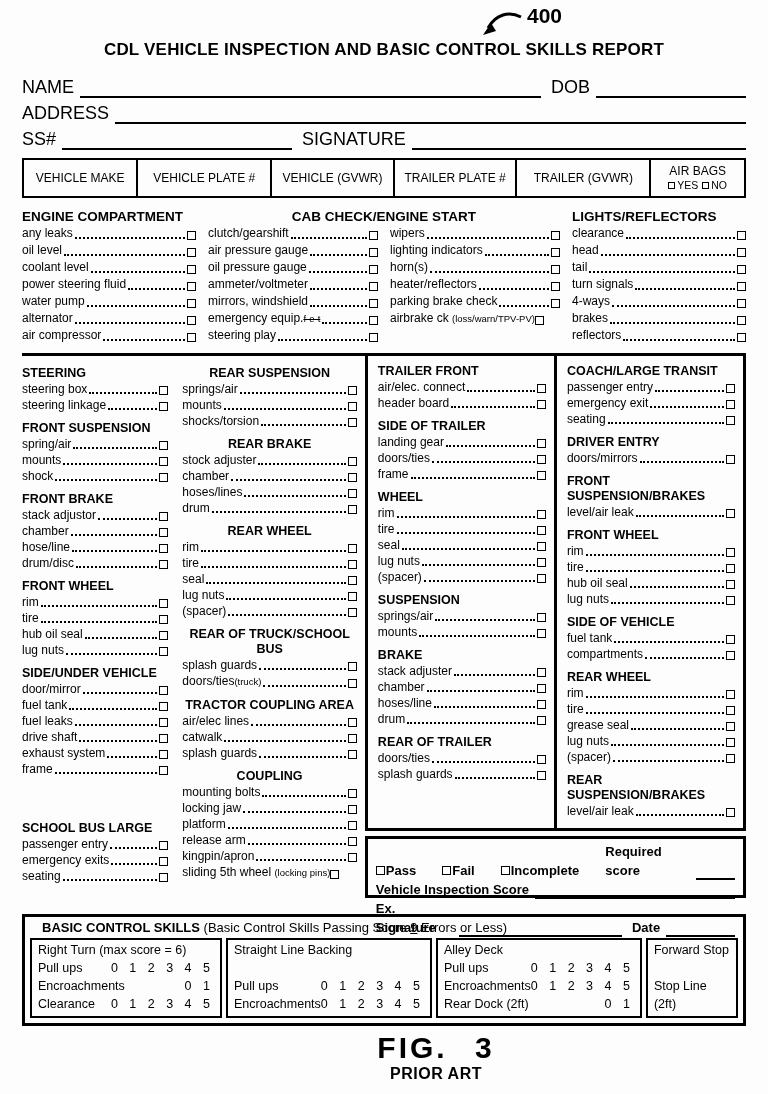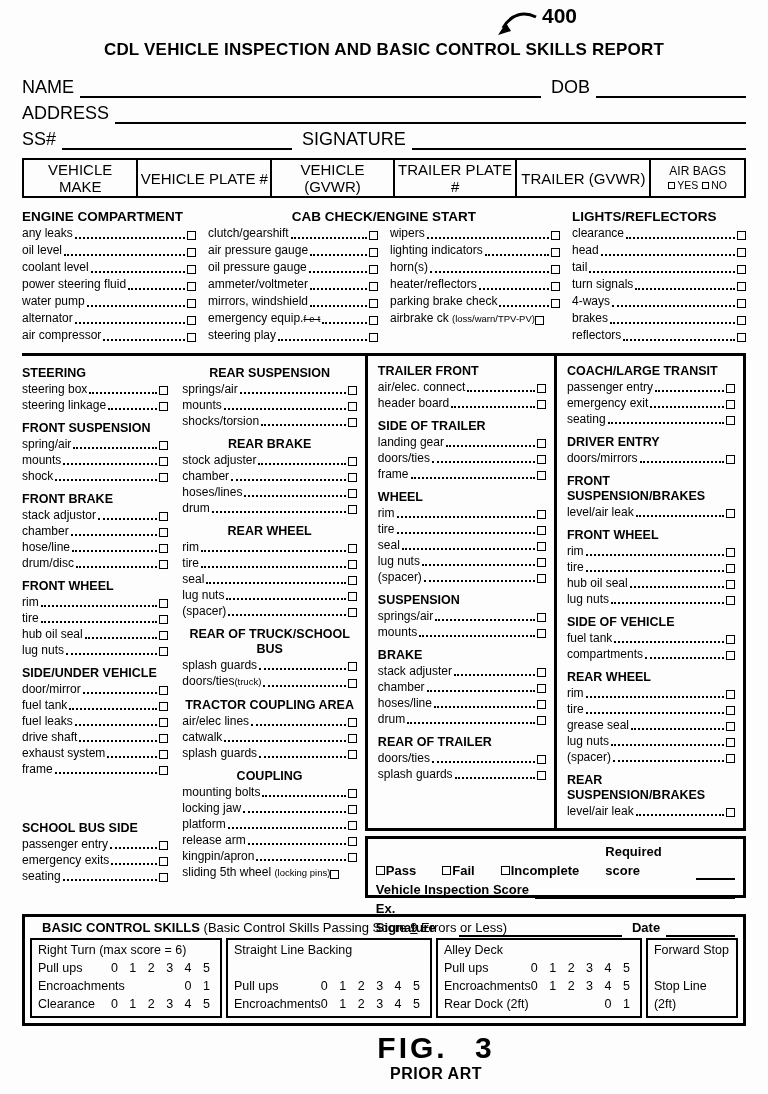--- a/index.html
+++ b/index.html
@@ -8,37 +8,37 @@
     position: relative;
     width: 768px; height: 1094px;
     margin: 0 auto;
     background: #fdfdfd;
     color: #000;
     font-family: "Liberation Sans", sans-serif;
     padding: 6px 22px 0 22px;
     overflow: hidden;
   }
   
-  .refnum { position:absolute; left:496px; top:4px; display:flex; align-items:flex-start; }
+  .refnum { position:absolute; left:481px; top:4px; display:flex; align-items:flex-start; }
   .refnum svg { margin-top:6px; }
   .refnum .num { font-size:21px; font-weight:bold; margin-left:4px; }
   
   .title { margin-top:34px; text-align:center; font-size:17px; font-weight:bold; letter-spacing:.2px; }
   
   .ident { margin-top:12px; }
   .irow { display:flex; align-items:flex-end; height:26px; font-size:18px; }
   .ilbl { white-space:nowrap; }
   .line { border-bottom:2px solid #000; height:16px; }
   .f1 { flex:1; }
   .w150 { width:150px; } .w240 { width:230px; } .w70 { width:74px; }
   .ml6{margin-left:6px;} .ml10{margin-left:10px;}
   
   .vrow { display:flex; margin-top:8px; border:2px solid #000; height:40px; }
   .vcell { border-right:2px solid #000; display:flex; align-items:center; justify-content:center;
-           text-align:center; font-size:15px; padding:1px 2px; }
+           text-align:center; font-size:12px; padding:1px 2px; }
   .vcell:last-child { border-right:none; }
   .vc0{flex:1.05;} .vc1{flex:1.24;} .vc2{flex:1.13;} .vc3{flex:1.13;} .vc4{flex:1.24;}
   .airbags { flex:.86; flex-direction:column; line-height:13px; font-size:12px; }
   .ab-opts { display:flex; align-items:center; font-size:10.5px; margin-top:1px; }
   
   .chk-row { display:flex; align-items:flex-end; font-size:12px; line-height:16px; }
   .toprow .chk-row { line-height:17px; }
   .chk-lbl { white-space:nowrap; }
   .sm { font-size:9.5px; }
   .strike { text-decoration:line-through; }
@@ -419,21 +419,21 @@
             <span class="dots"></span>
             <span class="cbox"></span>
           </div>
           <div class="chk-row">
             <span class="chk-lbl">frame</span>
             <span class="dots"></span>
             <span class="cbox"></span>
           </div>
         </div>
         <div class="grp gap">
-          <div class="grp-h">SCHOOL BUS SIDE</div>
+          <div class="grp-h">SCHOOL BUS LARGE</div>
           <div class="chk-row">
             <span class="chk-lbl">passenger entry</span>
             <span class="dots"></span>
             <span class="cbox"></span>
           </div>
           <div class="chk-row">
             <span class="chk-lbl">emergency exits</span>
             <span class="dots"></span>
             <span class="cbox"></span>
           </div>

